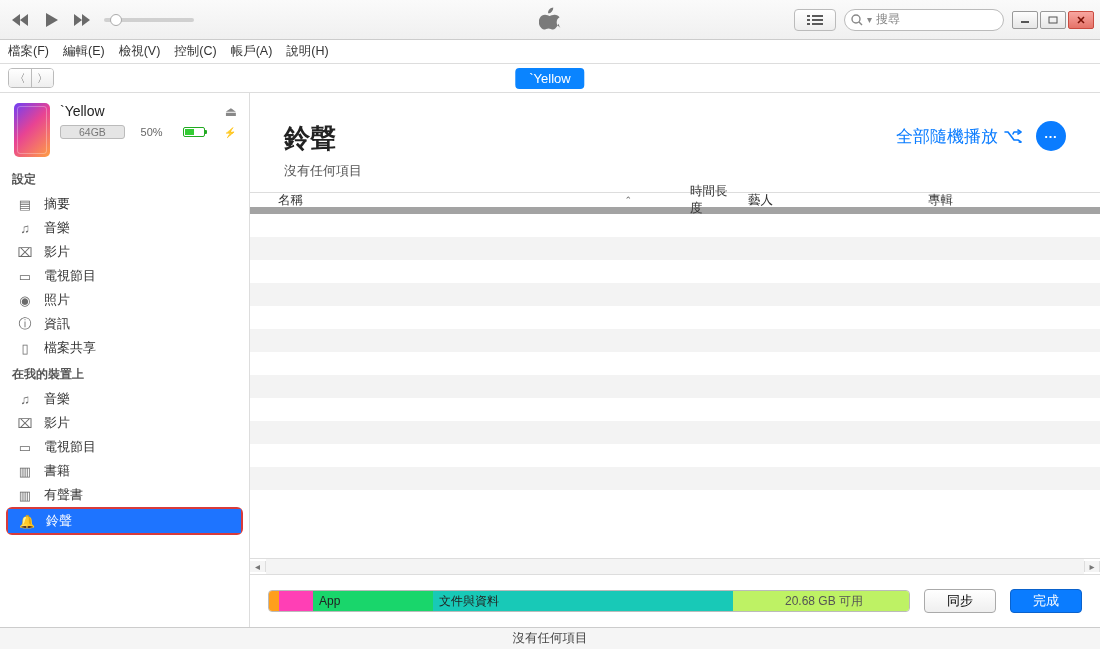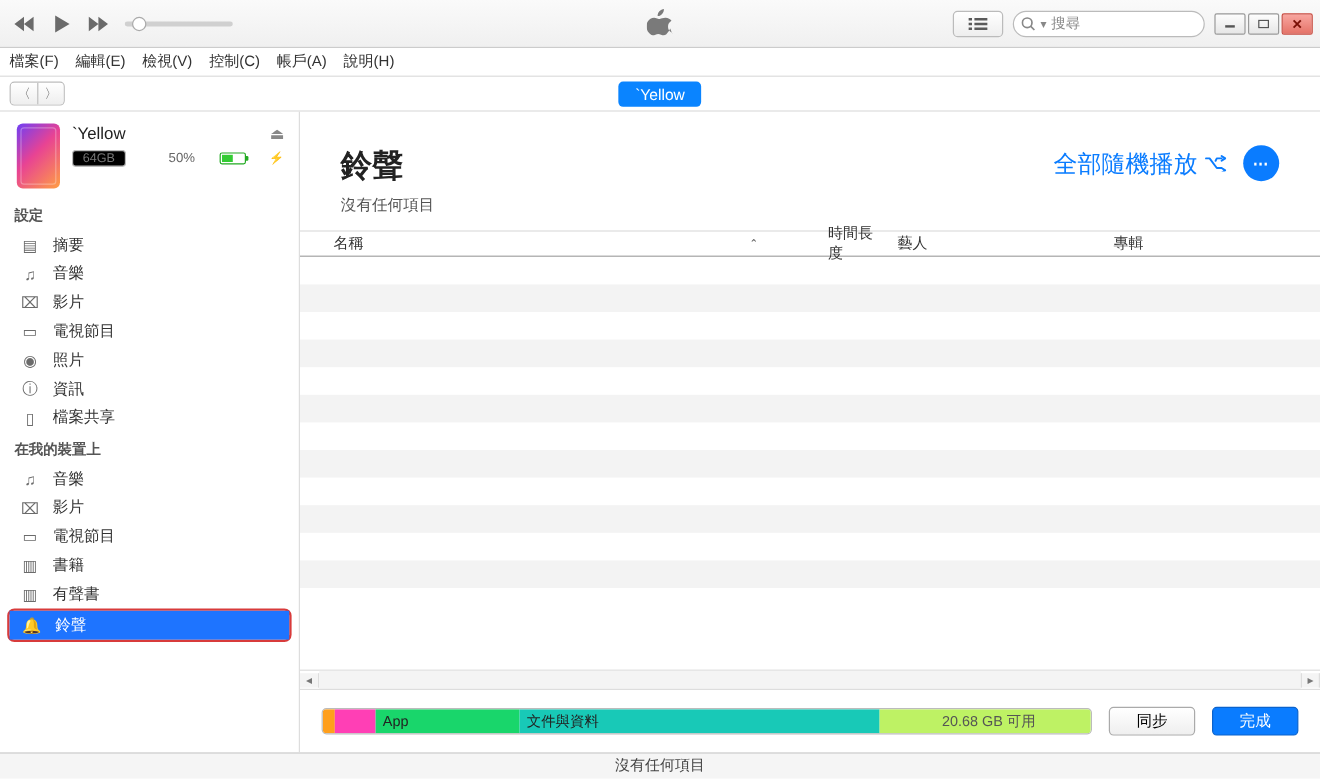--- a/index.html
+++ b/index.html
@@ -39,43 +39,43 @@
 
 
 .device-info { display:flex; padding:10px 12px 8px 14px; gap:10px; }
 .phone-thumb { width:36px; height:54px; border-radius:5px; background:linear-gradient(135deg,#6f3ff5 0%, #e84393 45%, #ff9f43 100%); position:relative; }
 .phone-thumb::after{content:"";position:absolute;inset:3px;border-radius:3px;border:1px solid rgba(255,255,255,.3);}
 .device-meta { flex:1; }
 .device-row1 { display:flex; align-items:center; justify-content:space-between; }
 .device-name { font-size:14px; color:#222; }
 .eject { color:#888; }
 .device-row2 { display:flex; align-items:center; justify-content:space-between; margin-top:6px; font-size:11px; color:#666; }
-.cap-pill { border:1px solid #bbb; padding:0 8px; border-radius:3px; color:#777; background:#000000; font-size:10.5px; }
+.cap-pill { border:1px solid #bbb; padding:0 18px; border-radius:3px; color:#777; background:#e5e5e5; font-size:10.5px; }
 .batt { display:flex; align-items:center; gap:20px; }
 .batt-icon { width:22px; height:10px; border:1px solid #2a2; border-radius:2px; position:relative; }
 .batt-icon::after{content:"";position:absolute;right:-3px;top:2px;width:2px;height:4px;background:#2a2;border-radius:0 1px 1px 0;}
 .batt-fill{position:absolute;left:1px;top:1px;bottom:1px;width:48%;background:#3c3;}
 
 .section-label { font-size:12px; color:#555; padding:6px 12px 4px; font-weight:bold;}
 .sb-item { display:flex; align-items:center; gap:10px; padding:4px 12px 4px 16px; font-size:13px; color:#333; height:24px; }
 .sb-item.active { background:#1e74ff; color:#fff; }
 .sb-item.active .sb-icon{color:#fff;}
 .sb-icon { width:18px; display:flex; justify-content:center; color:#6b6b6b; }
 .highlight-box { border:2px solid #d83b3b; border-radius:6px; margin:0 6px; }
 .highlight-box .sb-item{padding-left:10px;}
 
 
 .main-header { padding:28px 34px 12px; display:flex; align-items:flex-start; justify-content:space-between; }
 .main-title { font-size:26px; font-weight:bold; color:#222; }
 .main-sub { font-size:13px; color:#555; margin-top:6px; }
 .main-actions { display:flex; align-items:center; gap:14px; }
-.shuffle { color:#0a7cff; font-size:20px; display:flex; align-items:center; gap:6px; }
+.shuffle { color:#0a7cff; font-size:17px; display:flex; align-items:center; gap:6px; }
 .more-btn { width:30px; height:30px; border-radius:50%; background:#0a7cff; color:#fff; display:flex; align-items:center; justify-content:center; font-weight:bold; letter-spacing:1px;}
 
-.cols { display:flex; border-top:1px solid #ddd; border-bottom:1px solid #a3a3a3; height:22px; align-items:center; font-size:12.5px; color:#333;}
+.cols { display:flex; border-top:1px solid #ddd; border-bottom:7px solid #a3a3a3; height:22px; align-items:center; font-size:12.5px; color:#333;}
 .col { padding:0 8px; display:flex; align-items:center; gap:4px; }
 .col-name { width:400px; padding-left:28px;}
 .col-len { width:58px; justify-content:flex-end;margin-left:32px;}
 .col-artist { width:180px; }
 .col-album { flex:1; }
 .sort-caret { font-size:9px; color:#666; }
 
 .rows { flex:1; overflow:hidden; }
 .row { height:23px; }
 .row.alt { background:#f3f3f3; }

